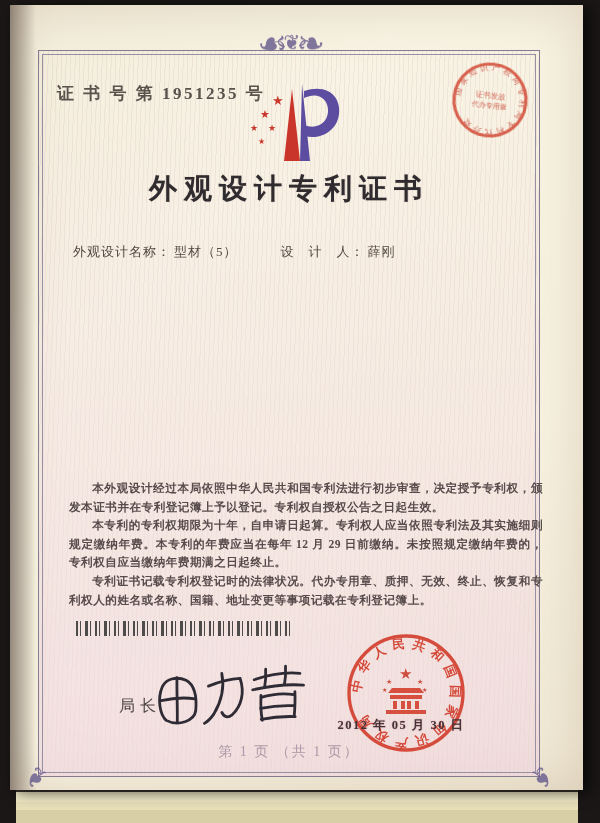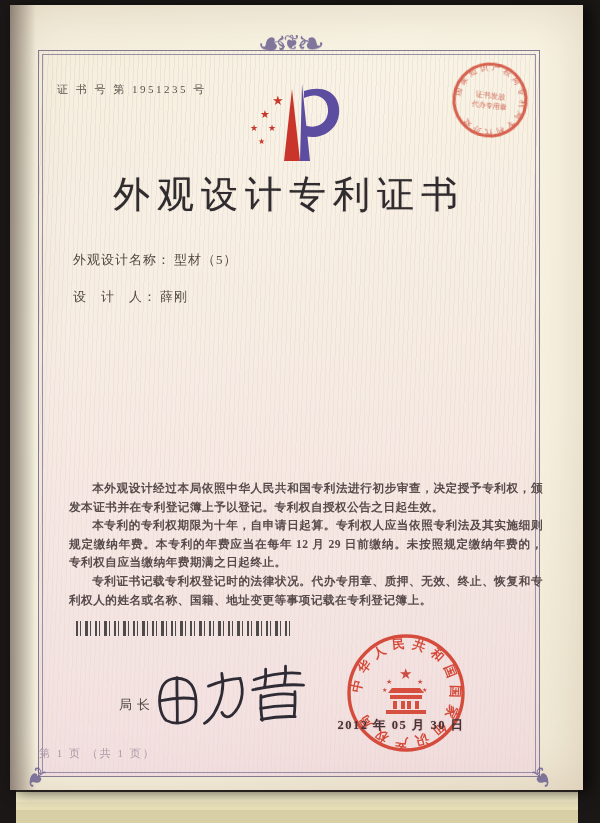--- a/index.html
+++ b/index.html
@@ -44,39 +44,39 @@
     font-size:34px; line-height:1; letter-spacing:-4px; white-space:nowrap;
     text-shadow:0 1px 0 rgba(108,97,145,.35);
   }
   .flourish-top .mid { font-size:20px; vertical-align:6px; }
   .flourish-bl { position:absolute; left:-15px; bottom:-19px; font-size:30px; transform:rotate(115deg); }
   .flourish-br { position:absolute; right:-15px; bottom:-19px; font-size:30px; transform:rotate(245deg) scaleX(-1); }
 
   
   .cert-no {
     position:absolute; left:18px; top:31px;
-    font-size:11px; color:#5a534d; letter-spacing:2.5px;
+    font-size:17px; color:#5a534d; letter-spacing:2.5px;font-weight:bold;
   }
   .logo { position:absolute; left:207px; top:30px; width:96px; height:84px; }
   .title {
     position:absolute; left:0; right:0; top:119px; text-align:center;
-    font-size:37px; font-weight:normal; color:#302b2e; letter-spacing:7px;
+    font-size:28px; font-weight:bold; color:#302b2e; letter-spacing:7px;
     text-shadow:0 0 1px rgba(48,43,46,.4);
   }
 
   
   .agency-stamp {
     position:absolute; left:411px; top:9px; width:80px; height:80px;
     transform:rotate(7deg); filter:blur(.55px); opacity:.88;
   }
 
   
   .fields {
-    position:absolute; left:34px; top:202px;
-    display:flex; flex-direction:column; gap:23px;
+    position:absolute; left:34px; top:194px;
+    display:flex; flex-direction:row; gap:43px;
     font-size:13px; color:#50463f;
   }
   .field { line-height:14px; white-space:nowrap; letter-spacing:1px; }
   .field .val { margin-left:3px; color:#564c44; }
 
   
   .body-text {
     position:absolute; left:30px; top:429px; width:474px;
     font-size:11.6px; line-height:18.6px; color:#574b4b;
     text-align:justify;
@@ -91,36 +91,36 @@
       #2a2a2a 0 2px,  rgba(0,0,0,0) 2px 4px,
       #2a2a2a 4px 5px, rgba(0,0,0,0) 5px 9px,
       #2a2a2a 9px 12px, rgba(0,0,0,0) 12px 14px,
       #2a2a2a 14px 15px, rgba(0,0,0,0) 15px 19px);
     opacity:.82;
   }
 
   
   .director-label {
     position:absolute; left:80px; top:645px;
-    font-size:13px; color:#4c4540; letter-spacing:5px;
+    font-size:16px; color:#4c4540; letter-spacing:5px;
   }
   .signature-svg { position:absolute; left:112px; top:608px; }
 
   
   .cnipa-seal { position:absolute; left:305px; top:580px; width:124px; height:124px; filter:blur(.35px); }
   .seal-date {
     position:absolute; left:272px; top:666px; width:180px; text-align:center;
     font-size:12.5px; font-weight:bold; color:#42333a; letter-spacing:1.5px;
     text-shadow:0 0 2px rgba(190,60,50,.35);
   }
 
   
   .footer {
-    position:absolute; left:0; right:0; bottom:15px; 
-    font-size:11px; color:#ac98a8; letter-spacing:2px;
+    position:absolute; left:0; right:0; bottom:15px; text-align:center;
+    font-size:14px; color:#ac98a8; letter-spacing:2px;
   }
 
   .star { font-family:"DejaVu Sans", sans-serif; fill:#c9382c; }
 </style>
 </head>
 <body>
 
 <div class="photo">
 
   <div class="book-pages"></div>

